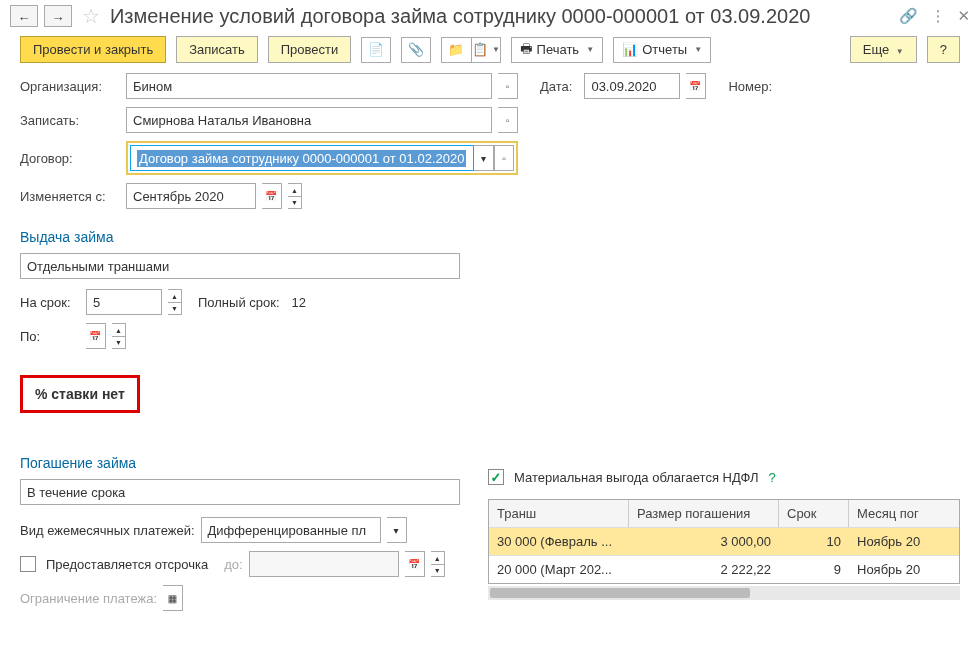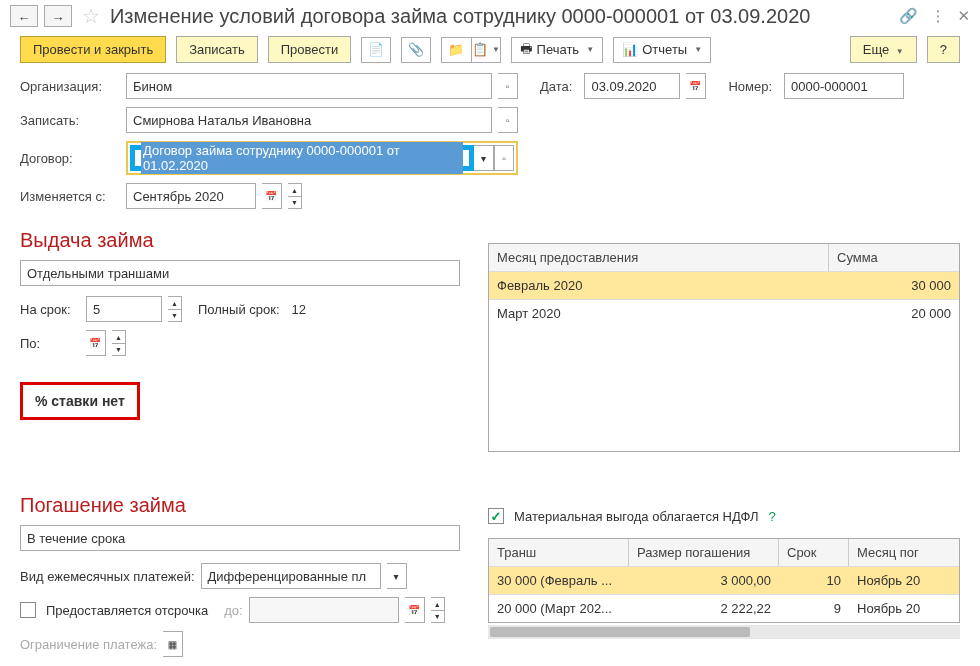--- a/index.html
+++ b/index.html
@@ -23,21 +23,21 @@
 .form-area{padding:0 20px}
 .row{display:flex;align-items:center;margin-bottom:8px;gap:6px}
 .label{width:100px;color:#444}
 .input{border:1px solid #aaa;background:#fff;height:26px;padding:0 6px;display:flex;align-items:center}
 .input-btn{width:20px;height:26px;border:1px solid #aaa;border-left:none;background:#fff;display:flex;align-items:center;justify-content:center;font-size:10px;cursor:pointer}
 .input-sel{background:#5b9bd5;color:#fff;padding:1px 2px}
 .yellow-box{border:2px solid #e8c850;padding:2px;display:flex}
 .spinner{display:flex;flex-direction:column}
 .spinner div{width:14px;height:13px;border:1px solid #aaa;border-left:none;background:#fff;font-size:7px;display:flex;align-items:center;justify-content:center;cursor:pointer}
 .spinner div:first-child{border-bottom:none}
-.section-title{color:#b91c1c;font-size:20px;margin:12px 0 8px}
+.section-title{color:#0369a1;font-size:14px;margin:12px 0 8px}
 .two-col{display:flex;gap:20px}
 .col-l{width:448px}
 .col-r{flex:1}
 .red-box{border:3px solid #d00;padding:8px 12px;display:inline-block;margin-top:18px;font-weight:bold;font-size:14px}
 .table{border:1px solid #aaa}
 .th-row{display:flex;background:#f5f5f5}
 .th{padding:6px 8px;border-right:1px solid #ccc;color:#444}
 .tr{display:flex;border-top:1px solid #ddd}
 .tr.hl{background:#ffe89c}
 .td{padding:6px 8px}
@@ -84,33 +84,32 @@
 
 <div class="form-area">
   <div class="row">
     <span class="label">Организация:</span>
     <div class="input" style="width:366px">Бином</div>
     <div class="input-btn">▫</div>
     <span class="small-label" style="margin-left:16px">Дата:</span>
     <div class="input" style="width:96px">03.09.2020</div>
     <div class="input-btn">📅</div>
     <span class="small-label" style="margin-left:16px">Номер:</span>
-    <div class="input" style="width:120px">0000-000001</div>
   </div>
 
   <div class="row">
     <span class="label">Записать:</span>
     <div class="input" style="width:366px">Смирнова Наталья Ивановна</div>
     <div class="input-btn">▫</div>
   </div>
 
   <div class="row">
     <span class="label">Договор:</span>
     <div class="yellow-box">
-      <div class="input" style="width:344px;border:5px solid #0ea5e9">
+      <div class="input" style="width:344px;border:1px solid #0ea5e9">
           <span class="input-sel">Договор займа сотруднику 0000-000001 от 01.02.2020</span>
         </div>
       <div class="input-btn">▾</div>
       <div class="input-btn" style="border-left:1px solid #aaa">▫</div>
     </div>
   </div>
 
   <div class="row">
     <span class="label">Изменяется с:</span>
     <div class="input" style="width:130px">Сентябрь 2020</div>
@@ -141,36 +140,20 @@
         <div class="spinner">
             <div>▲</div>
             <div>▼</div>
           </div>
       </div>
       <div class="red-box">% ставки нет</div>
     </div>
 
     <div class="col-r">
       <div style="height:26px"></div>
-      <div class="table">
-        <div class="th-row">
-          <div class="th" style="width:340px">Месяц предоставления</div>
-          <div class="th" style="flex:1;border-right:none">Сумма</div>
-        </div>
-        <div class="table-body">
-          <div class="tr hl">
-            <div class="td" style="width:340px">Февраль 2020</div>
-            <div class="td" style="flex:1;text-align:right">30 000</div>
-          </div>
-          <div class="tr">
-            <div class="td" style="width:340px">Март 2020</div>
-            <div class="td" style="flex:1;text-align:right">20 000</div>
-          </div>
-        </div>
-      </div>
     </div>
   </div>
 
   <div class="two-col" style="margin-top:30px">
     <div class="col-l">
       <div class="section-title">Погашение займа</div>
       <div class="input" style="width:440px;margin-bottom:12px">В течение срока</div>
       <div class="row">
         <span>Вид ежемесячных платежей:</span>
         <div class="input" style="width:180px">Дифференцированные пл</div>

